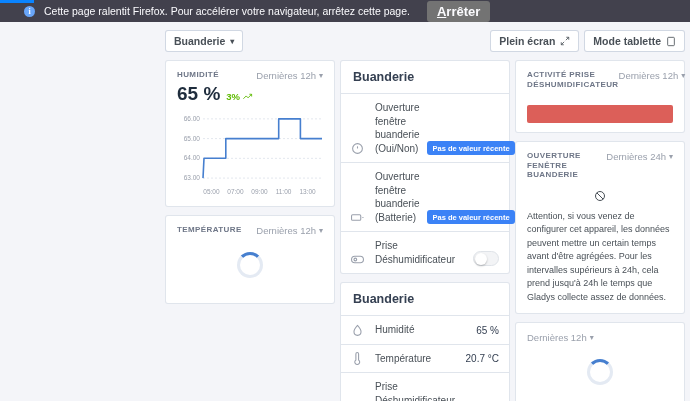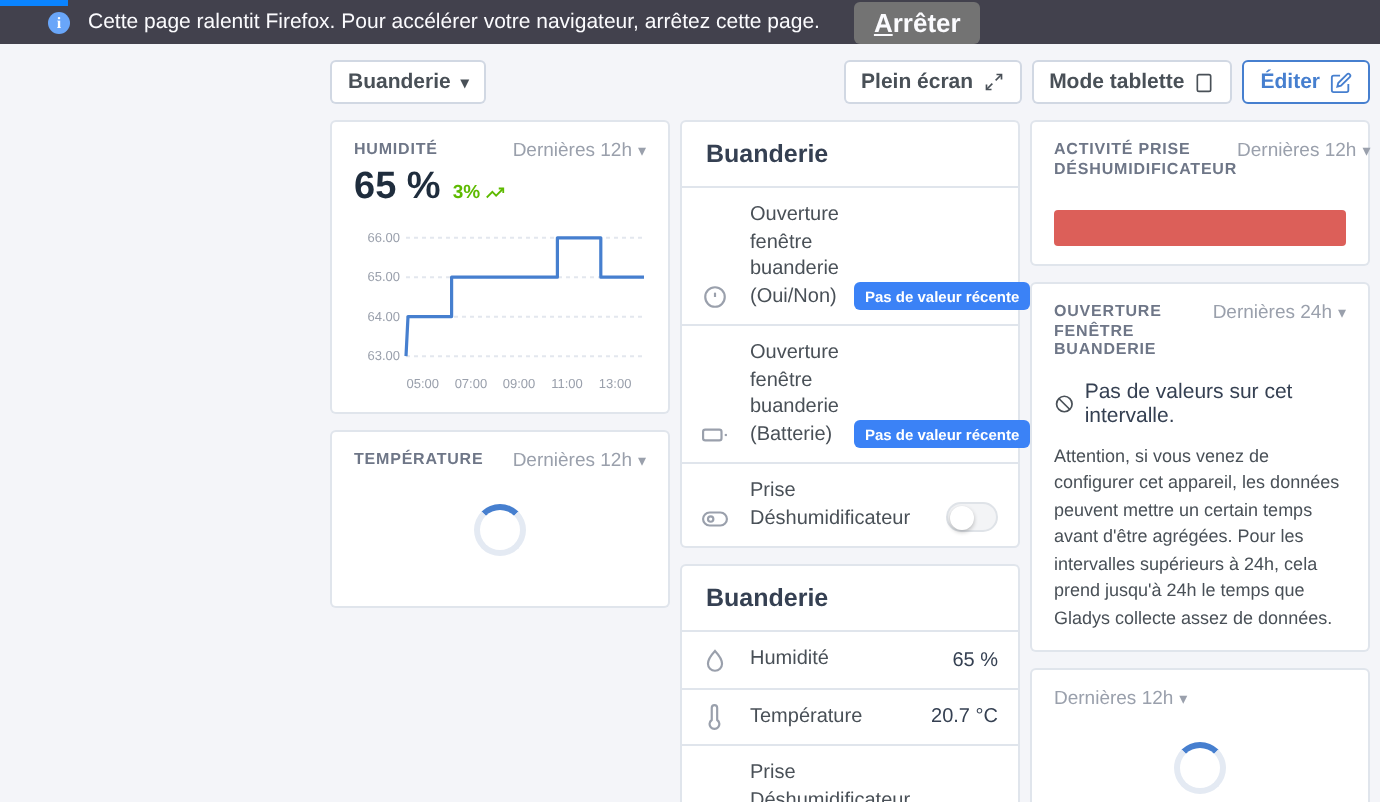--- a/index.html
+++ b/index.html
@@ -99,27 +99,20 @@
             <line x1="21" y1="3" x2="14" y2="10"></line>
             <line x1="3" y1="21" x2="10" y2="14"></line>
           </svg>
       </button>
       <button class="btn">
         <span>Mode tablette</span>
         <svg width="10" height="11" viewBox="0 0 24 24" fill="none" stroke="#495057" stroke-width="2">
             <rect x="4" y="2" width="16" height="20" rx="2"></rect>
           </svg>
       </button>
-      <button class="btn edit">
-        <span>Éditer</span>
-        <svg width="11" height="11" viewBox="0 0 24 24" fill="none" stroke="#467fcf" stroke-width="2">
-            <path d="M11 4H4a2 2 0 0 0-2 2v14a2 2 0 0 0 2 2h14a2 2 0 0 0 2-2v-7"></path>
-            <path d="M18.5 2.5a2.121 2.121 0 0 1 3 3L12 15l-4 1 1-4 9.5-9.5z"></path>
-          </svg>
-      </button>
     </div>
   </div>
 
   <div class="cols">
 
     <div class="col">
       <div class="card card-pad">
         <div class="card-head">
           <span class="card-title">HUMIDITÉ</span>
           <span class="range">
@@ -260,21 +253,20 @@
           <span class="range">
             <span>Dernières 24h</span>
             <span class="caret">▾</span>
           </span>
         </div>
         <div class="empty-msg">
           <svg width="12" height="12" viewBox="0 0 24 24" fill="none" stroke="#495057" stroke-width="2">
               <circle cx="12" cy="12" r="9"></circle>
               <line x1="5.6" y1="5.6" x2="18.4" y2="18.4"></line>
             </svg>
-          <span>Pas de valeurs sur cet intervalle.</span>
         </div>
         <div class="warn-text">Attention, si vous venez de configurer cet appareil, les données peuvent mettre un certain temps avant d'être agrégées. Pour les intervalles supérieurs à 24h, cela prend jusqu'à 24h le temps que Gladys collecte assez de données.</div>
       </div>
 
       <div class="card card-pad">
         <div class="card-head">
           <span class="range">
             <span>Dernières 12h</span>
             <span class="caret">▾</span>
           </span>

